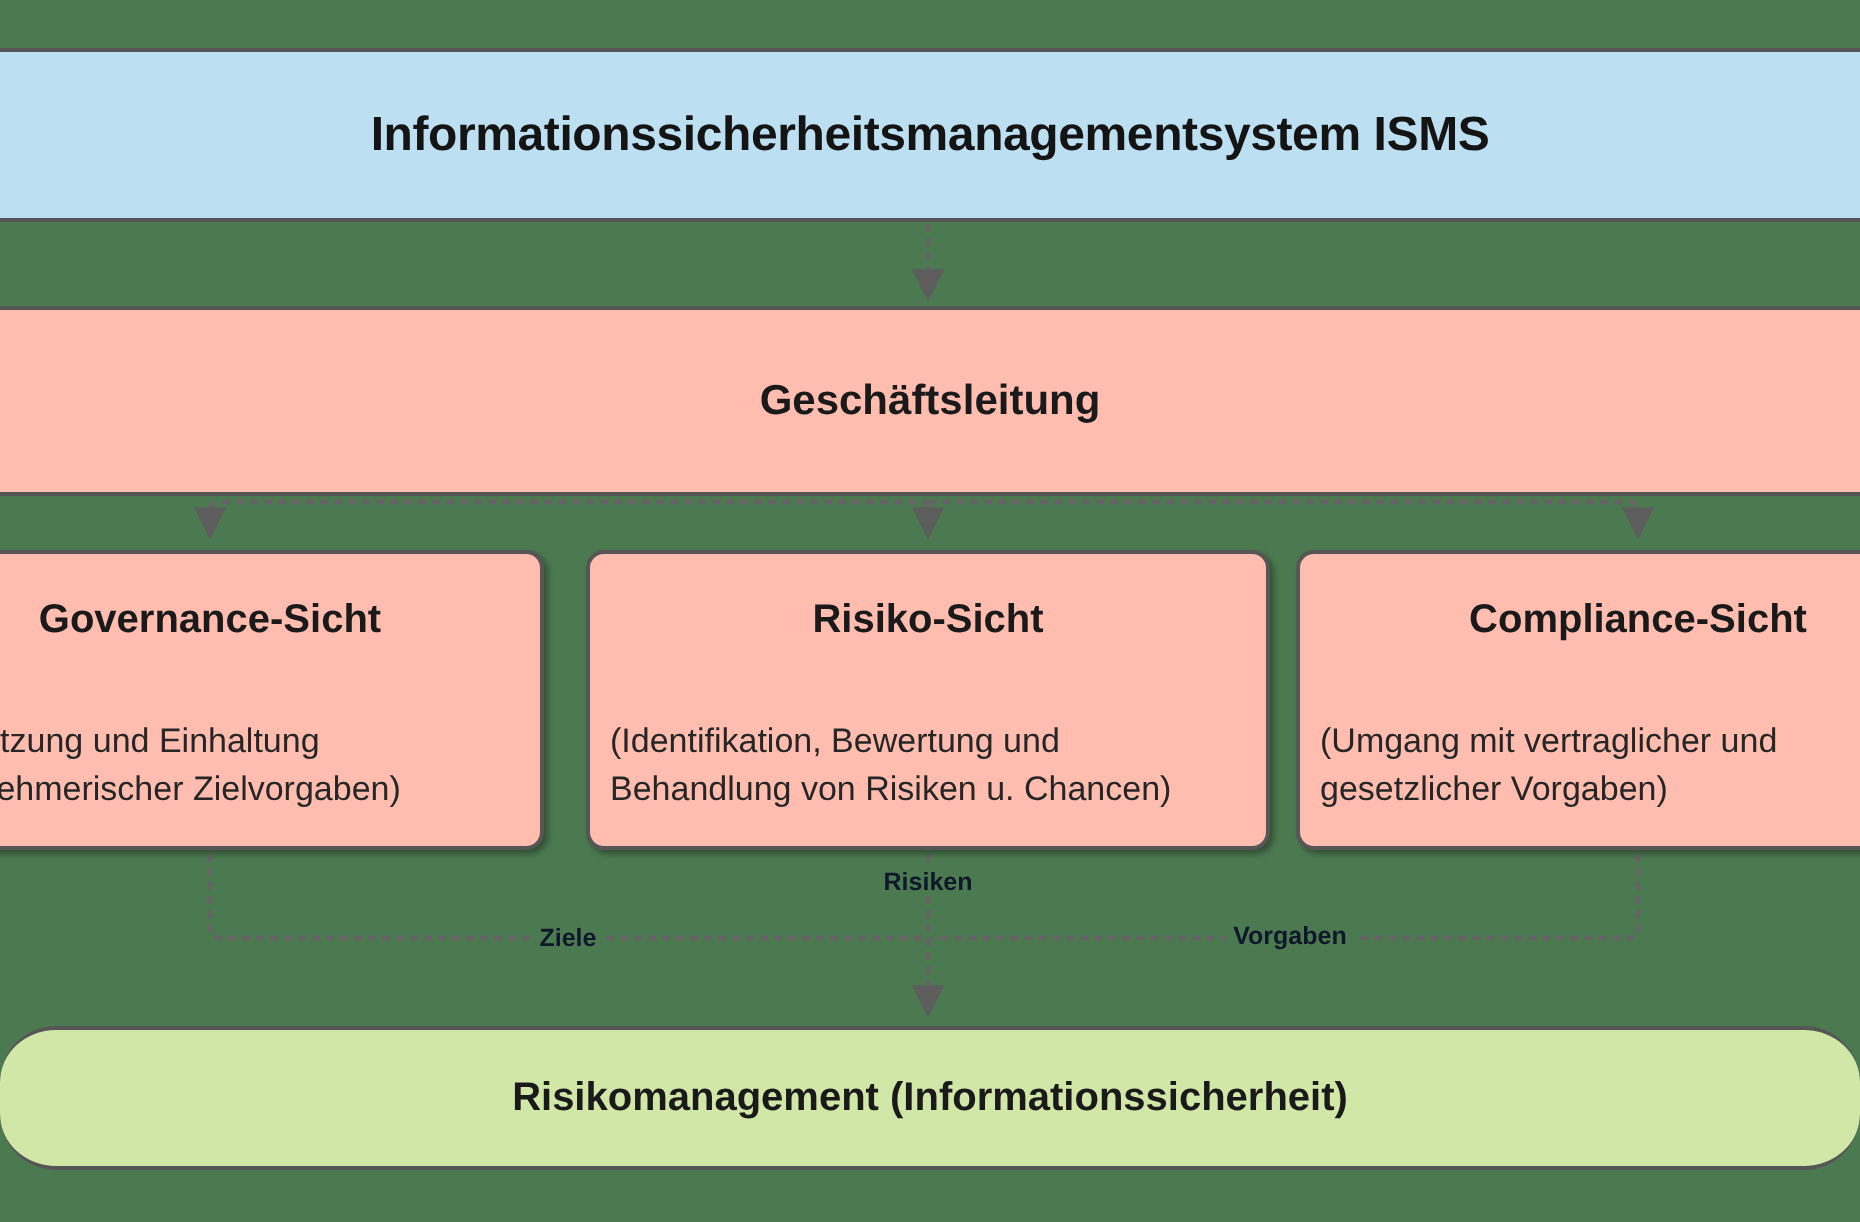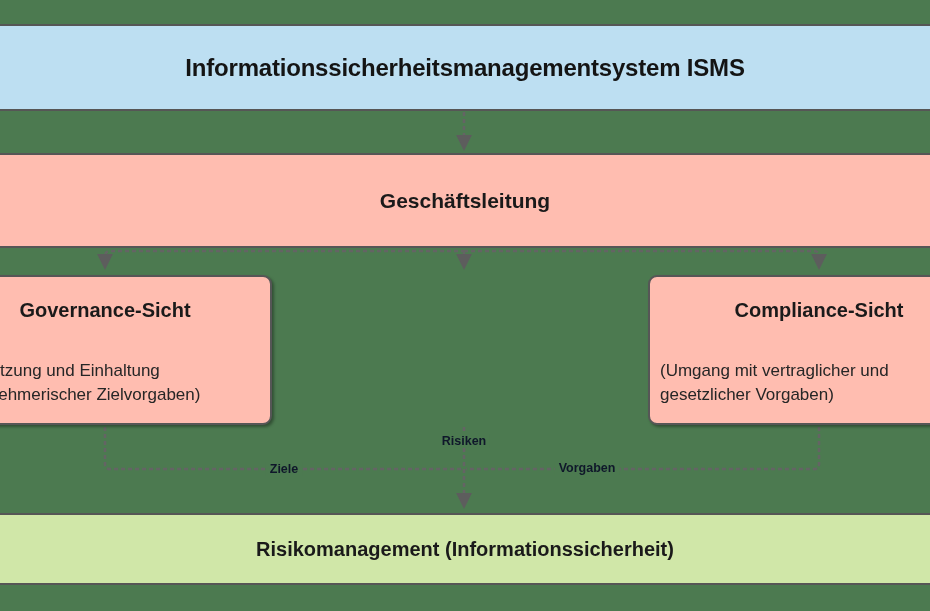--- a/index.html
+++ b/index.html
@@ -12,21 +12,21 @@
   }
   .banner{
     position:absolute;left:0;width:930px;
     box-sizing:border-box;
     border-top:2px solid #565656;
     border-bottom:2px solid #565656;
     display:flex;align-items:center;justify-content:center;
   }
   .banner-isms{top:24px;height:87px;background:#bddff2;}
   .banner-mgmt{top:153px;height:95px;background:#ffbdb0;}
-  .banner-bottom{top:513px;height:72px;background:#d0e7a8;}
+  .banner-bottom{top:513px;height:72px;background:#d0e7a8;border-radius:28px;}
   .banner-isms .banner-text{font-size:24px;font-weight:bold;color:#141414;letter-spacing:-0.2px;}
   .banner-mgmt .banner-text{font-size:21px;font-weight:bold;color:#1a1a1a;}
   .banner-bottom .banner-text{font-size:20px;font-weight:bold;color:#1a1a1a;}
   .viewbox{
     position:absolute;top:275px;height:150px;
     box-sizing:border-box;
     background:#ffbdb0;
     border:2px solid #565656;
     border-radius:9px;
     box-shadow:2px 2px 3px rgba(0,0,0,0.35);
@@ -48,21 +48,21 @@
   .edge-label{
     position:absolute;
     transform:translate(-50%,-50%);
     background:#4c7a50;
     padding:0 4px;
     font-size:12.5px;font-weight:600;color:#0f172a;
     white-space:nowrap;
   }
   .label-ziele{left:284px;top:469px;}
   .label-risiken{left:464px;top:441px;}
-  .label-vorgaben{left:587px;top:468px;}
+  .label-vorgaben{left:645px;top:468px;}
 </style>
 </head>
 <body>
 
 <div class="canvas">
 
   <svg class="connectors" width="930" height="611" viewBox="0 0 930 611">
     <defs>
       <marker id="arr" viewBox="0 0 10 10" refX="7" refY="5" markerWidth="6.5" markerHeight="6.5" orient="auto-start-reverse">
         <path d="M0,0 L10,5 L0,10 z" fill="#5d5d5d"></path>
@@ -85,20 +85,24 @@
 
   <div class="banner banner-mgmt">
     <span class="banner-text">Geschäftsleitung</span>
   </div>
 
   <div class="viewbox viewbox-governance">
     <div class="viewbox-title">Governance-Sicht</div>
     <div class="viewbox-body">(Umsetzung und Einhaltung unternehmerischer Zielvorgaben)</div>
   </div>
 
+  <div class="viewbox viewbox-risiko">
+    <div class="viewbox-title">Risiko-Sicht</div>
+    <div class="viewbox-body">(Identifikation, Bewertung und Behandlung von Risiken u. Chancen)</div>
+  </div>
 
   <div class="viewbox viewbox-compliance">
     <div class="viewbox-title">Compliance-Sicht</div>
     <div class="viewbox-body">(Umgang mit vertraglicher und gesetzlicher Vorgaben)</div>
   </div>
 
   <div class="edge-label label-ziele">Ziele</div>
   <div class="edge-label label-risiken">Risiken</div>
   <div class="edge-label label-vorgaben">Vorgaben</div>
 

